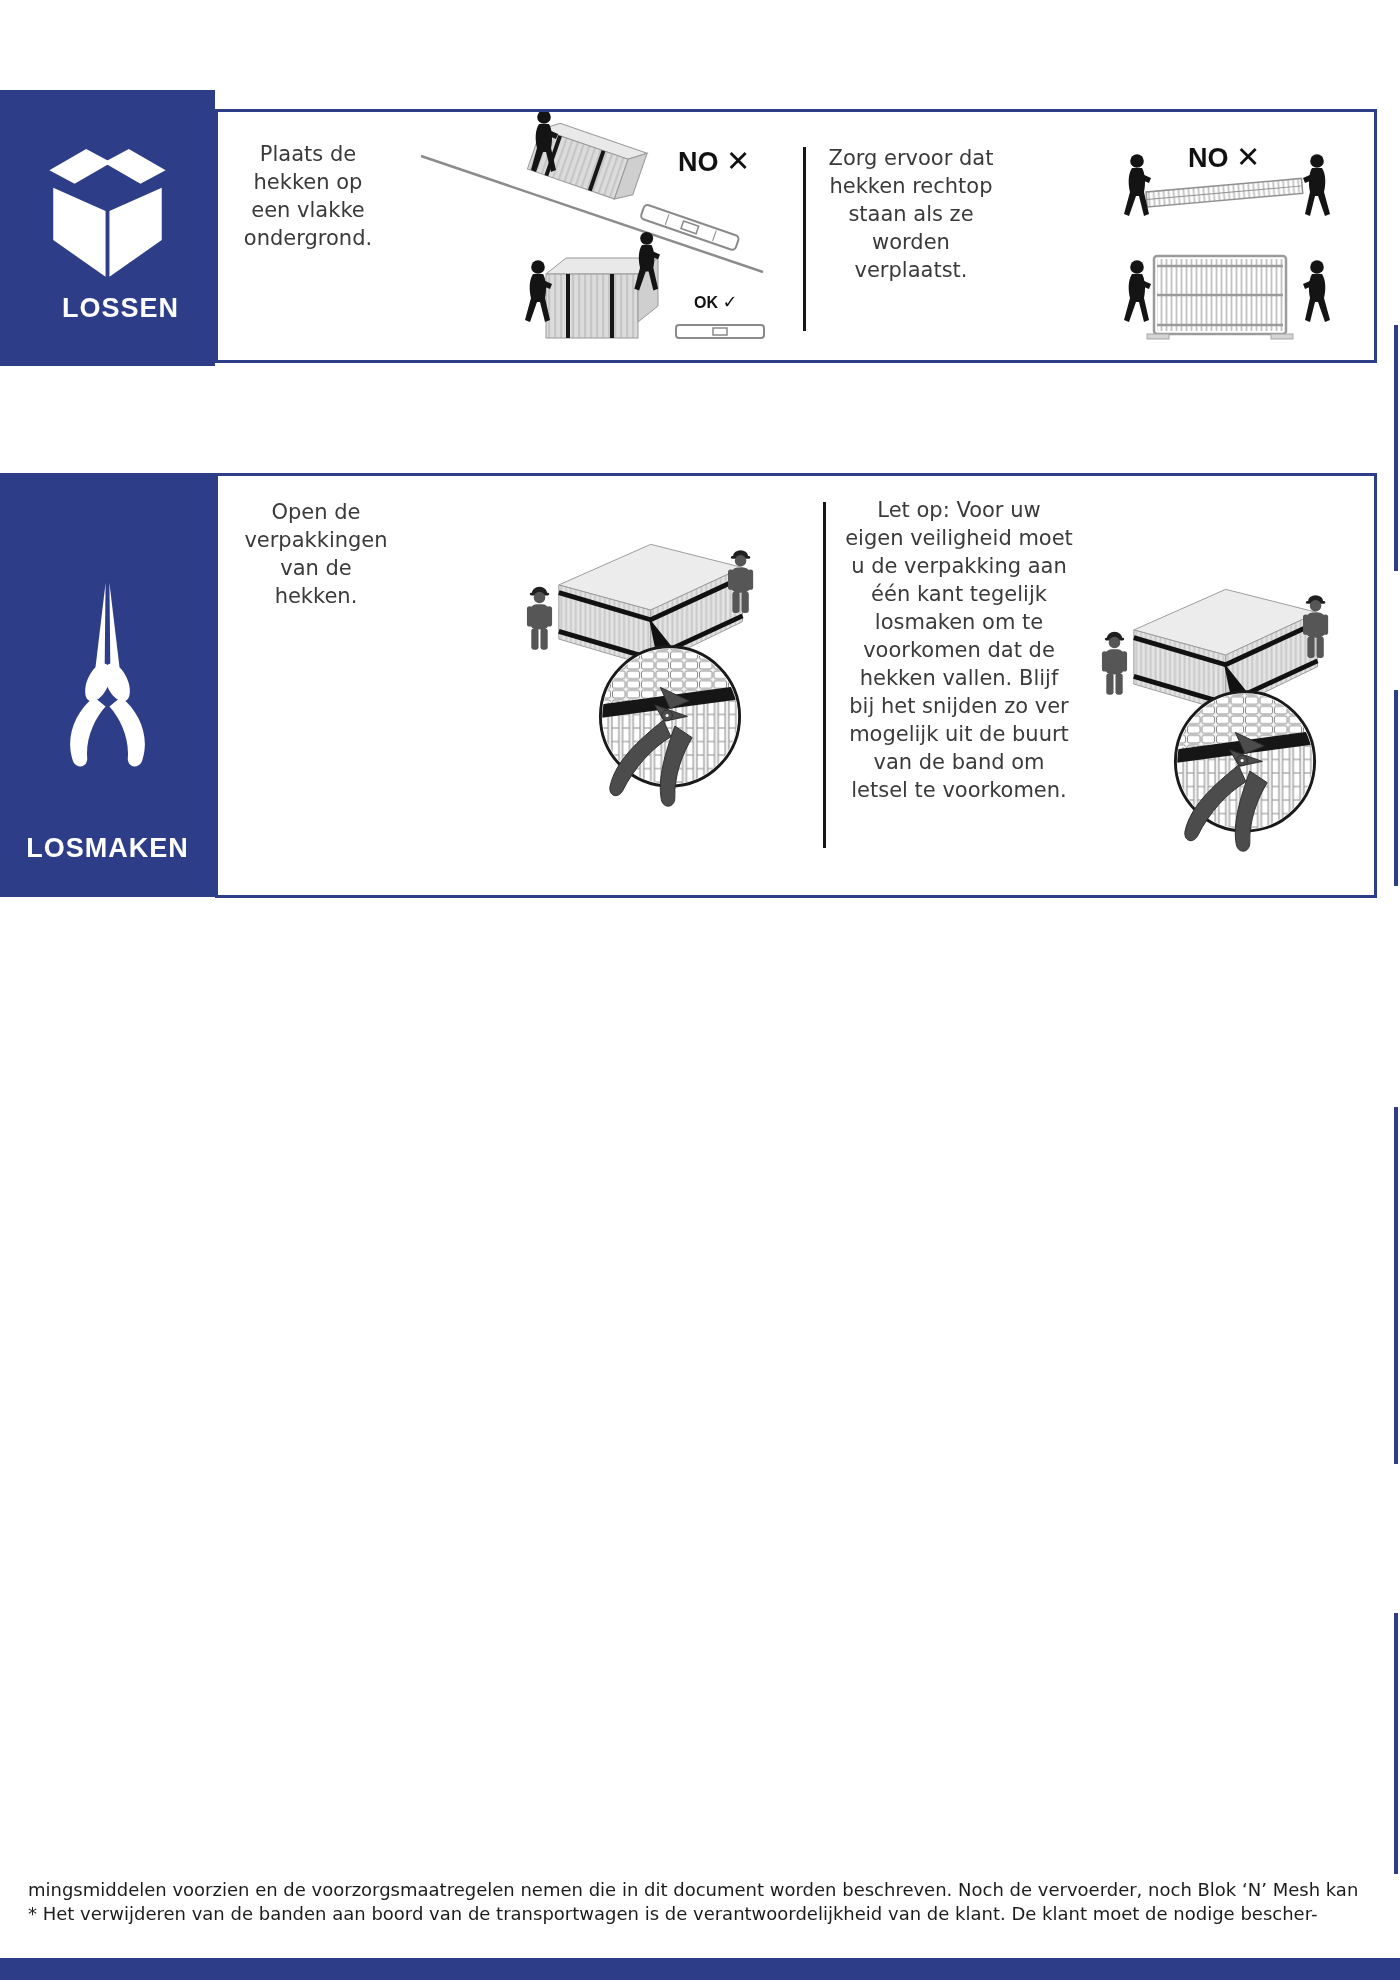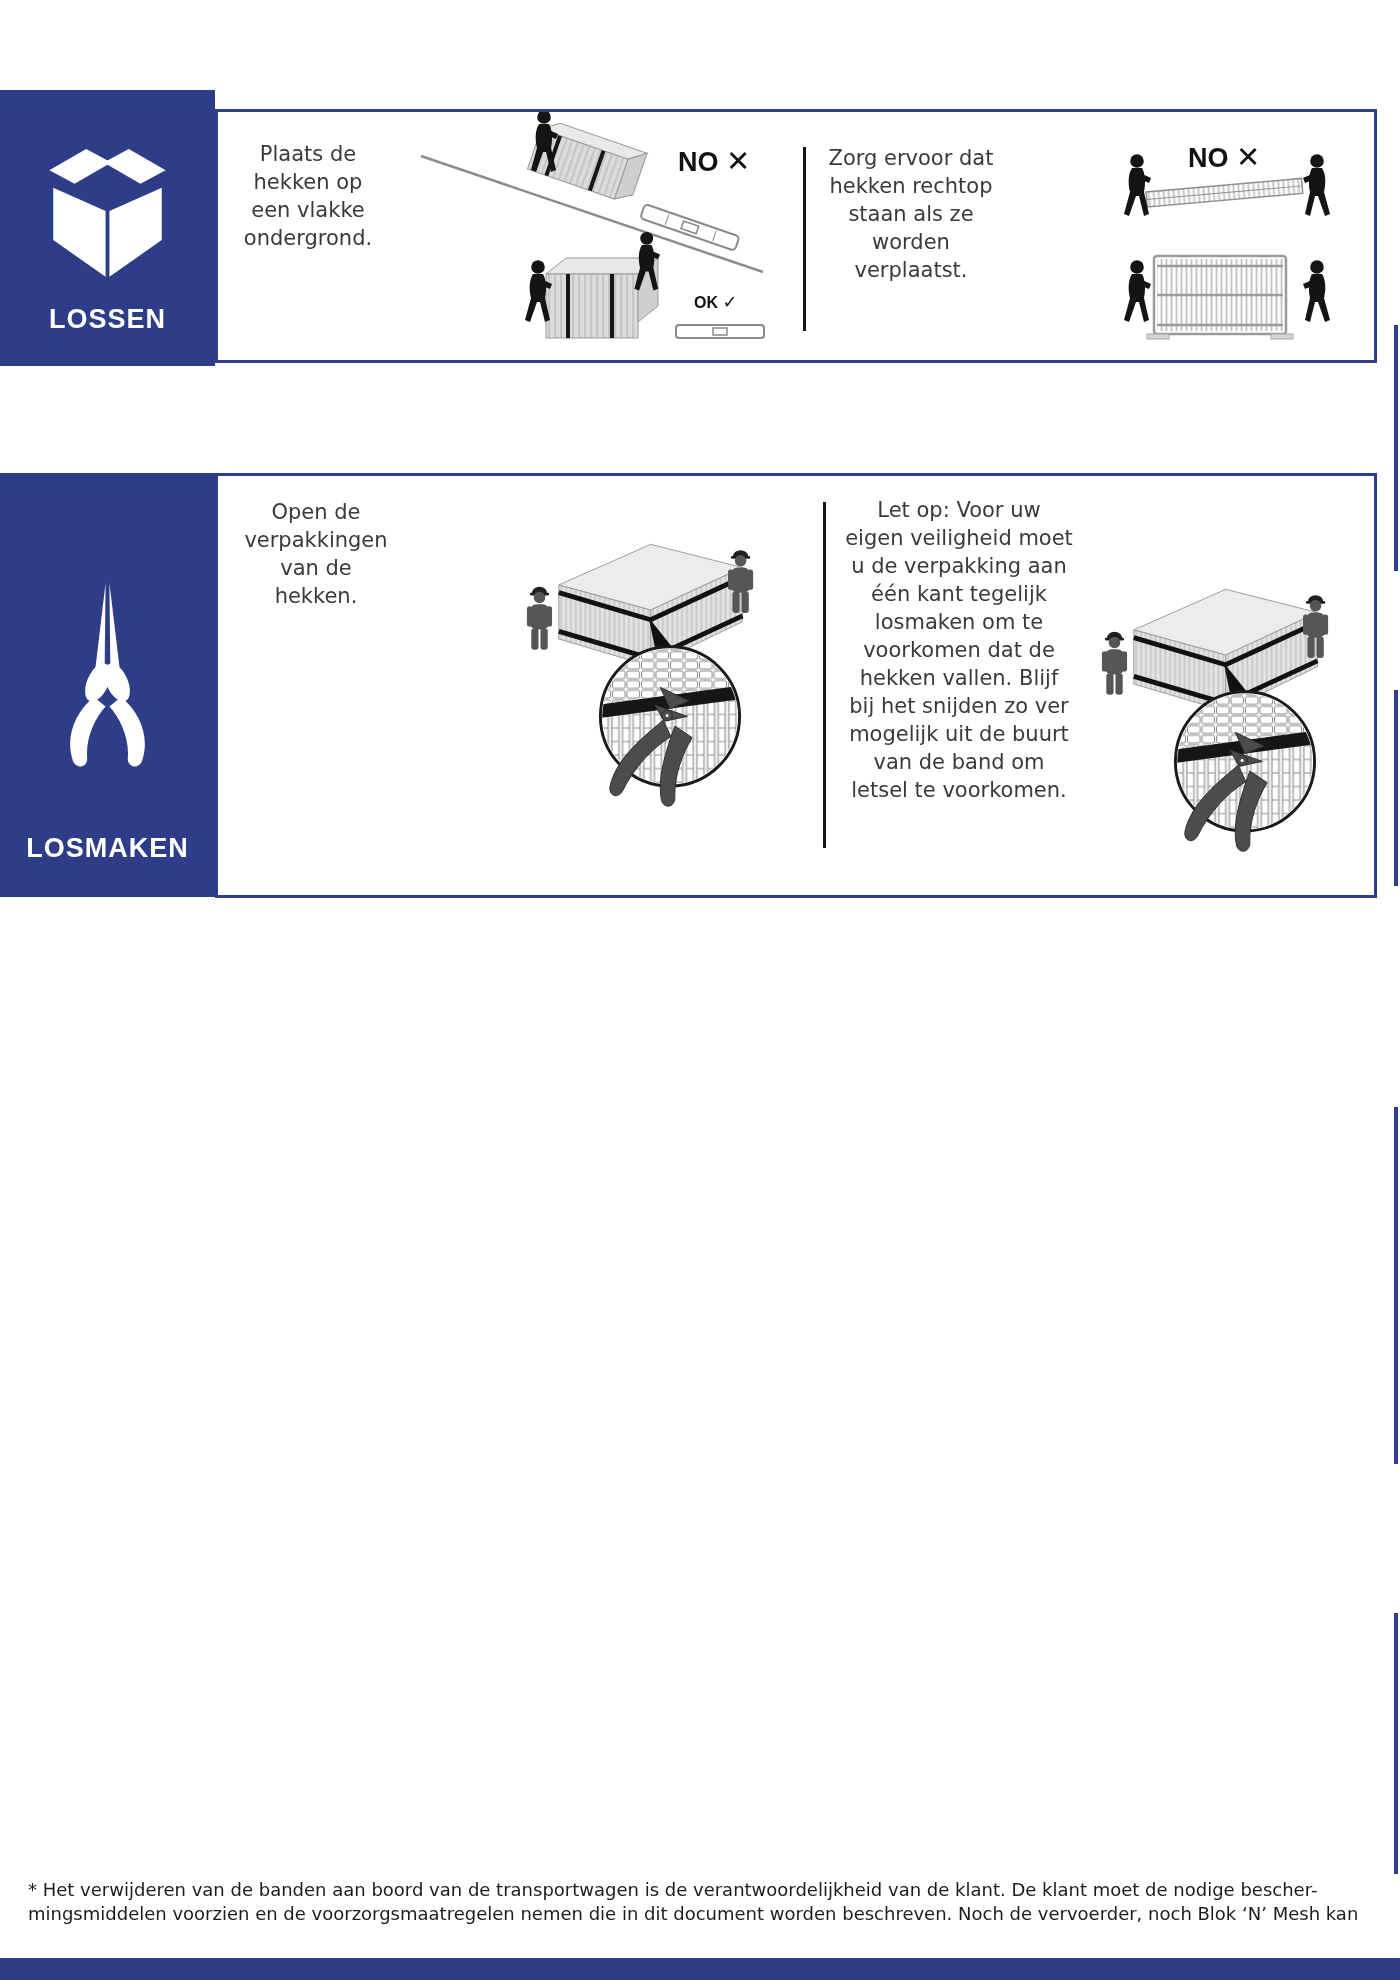--- a/index.html
+++ b/index.html
@@ -57,21 +57,21 @@
 
   <div class="badge" style="top:90px;height:276px;">
     <svg class="abs" style="top:40px;left:30px;" width="155" height="158" viewBox="0 0 160 160">
       <g fill="#ffffff">
         <polygon points="20,40 58,18 84,32 46,54"></polygon>
         <polygon points="76,32 102,18 140,40 114,54"></polygon>
         <polygon points="24,58 78,82 78,150 24,112"></polygon>
         <polygon points="82,82 136,58 136,112 82,150"></polygon>
       </g>
     </svg>
-    <div class="badge-label" style="top:214px;">LOSSEN</div>
+    <div class="badge-label" style="top:203px;padding-left:13px;">LOSSEN</div>
   </div>
 
   <div class="panel" style="left:215px;top:109px;width:1162px;height:254px;">
   </div>
 
   <div class="body-text" style="left:237px;top:140px;width:142px;">Plaats de hekken op een vlakke ondergrond.</div>
 
   <div class="abs" style="left:413px;top:112px;width:357px;height:236px;">
     <svg width="357" height="236" viewBox="0 0 357 236">
       <defs>
@@ -272,19 +272,19 @@
       <circle cx="147" cy="197" r="1.6" fill="#fff" stroke="none"></circle>
     </svg>
   </div>
 
   <div class="edge-mark" style="top:325px;height:246px;"></div>
   <div class="edge-mark" style="top:690px;height:196px;"></div>
   <div class="edge-mark" style="top:1107px;height:357px;"></div>
   <div class="edge-mark" style="top:1613px;height:261px;"></div>
 
   <div class="footnote">
+    <div>mingsmiddelen voorzien en de voorzorgsmaatregelen nemen die in dit document worden beschreven. Noch de vervoerder, noch Blok ‘N’ Mesh kan</div>
     <div>* Het verwijderen van de banden aan boord van de transportwagen is de verantwoordelijkheid van de klant. De klant moet de nodige bescher-</div>
-    <div>mingsmiddelen voorzien en de voorzorgsmaatregelen nemen die in dit document worden beschreven. Noch de vervoerder, noch Blok ‘N’ Mesh kan</div>
   </div>
 
   <div class="footer-bar"></div>
 
 </div>
 
 </body></html>

